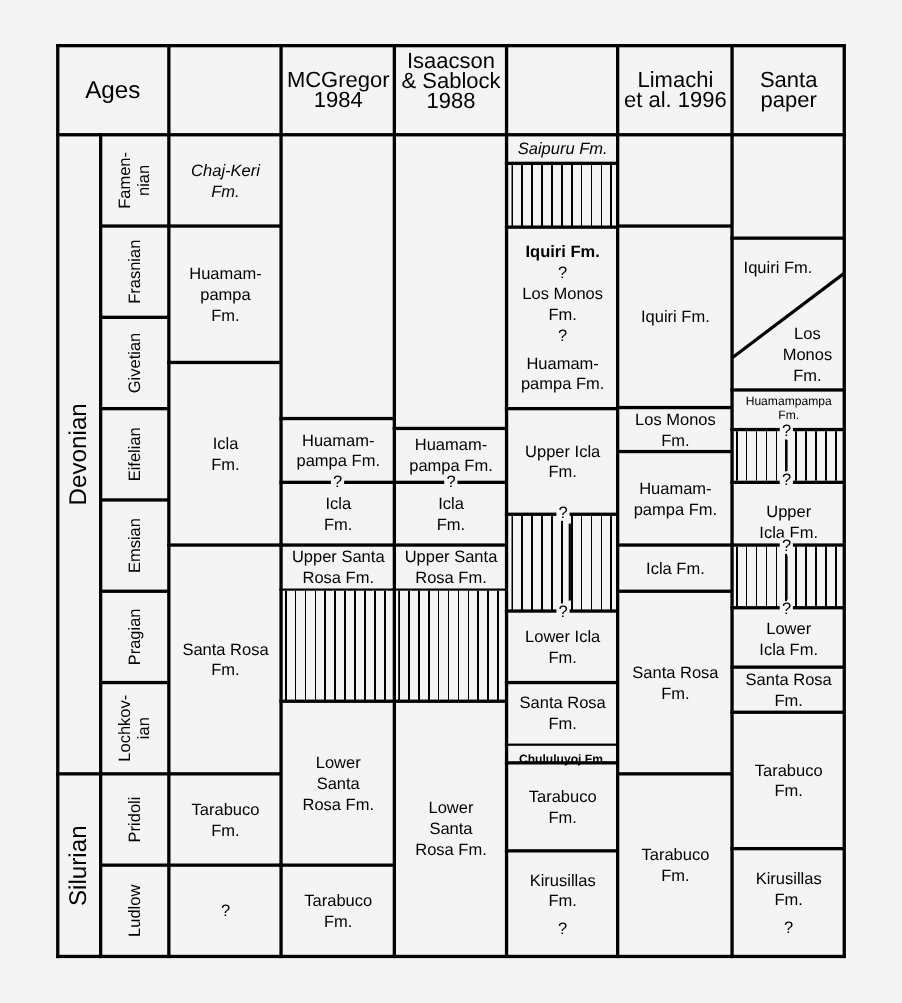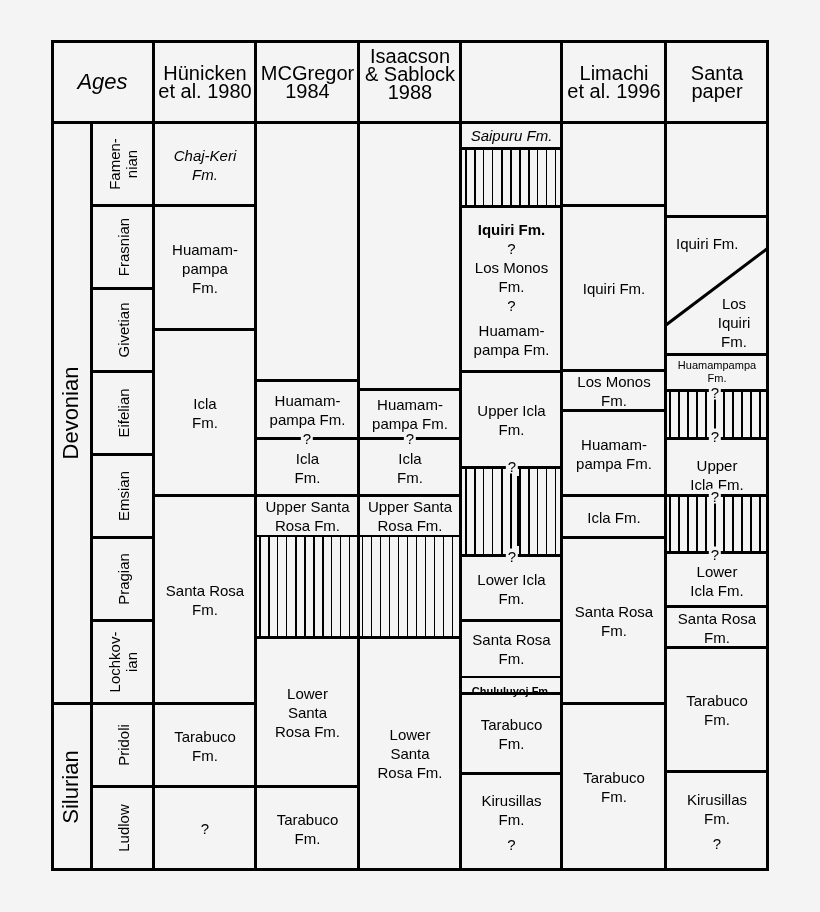--- a/index.html
+++ b/index.html
@@ -45,26 +45,22 @@
     background: #f4f4f4; padding: 0 2px;
     transform: translate(-50%, -50%);
   }
   .dashv { position: absolute; width: 1.5px; background: #000; }
 </style>
 </head>
 <body>
 
 <div id="chart">
 
-  <div class="cell ages" style="left:51px;top:40px;width:103px;height:83px;font-style:italic;">
+  <div class="cell ages" style="left:51px;top:40px;width:103px;height:83px;">
     <span>Ages</span>
-  </div>
-  <div class="cell hdr" style="left:154px;top:40px;width:102px;height:83px;">
-    <span>Hünicken</span>
-    <span>et al. 1980</span>
   </div>
   <div class="cell hdr" style="left:256px;top:40px;width:103px;height:83px;">
     <span>MCGregor</span>
     <span>1984</span>
   </div>
   <div class="cell hdr" style="left:359px;top:40px;width:102px;height:83px;justify-content:flex-start;padding-top:7px;">
     <span>Isaacson</span>
     <span>&amp; Sablock</span>
     <span>1988</span>
   </div>
@@ -244,21 +240,21 @@
   </div>
 
   <div class="cell" style="left:666px;top:218px;width:102px;height:50px;align-items:flex-start;padding-left:10px;">
     <span>Iquiri Fm.</span>
   </div>
   <svg style="position:absolute;left:666px;top:246px;width:102px;height:82px;" viewBox="0 0 102 82">
     <line x1="0" y1="79" x2="102" y2="2" stroke="#000" stroke-width="3"></line>
   </svg>
   <div class="cell" style="left:700px;top:290px;width:68px;height:64px;">
     <span>Los</span>
-    <span>Iquiri</span>
+    <span>Monos</span>
     <span>Fm.</span>
   </div>
   <div class="cell small" style="left:666px;top:356px;width:102px;height:32px;">
     <span>Huamampampa</span>
     <span>Fm.</span>
   </div>
   <div class="hatch" style="left:669px;top:392px;width:98px;height:45px;"></div>
   <div class="cell" style="left:666px;top:440px;width:102px;height:70px;justify-content:center;">
     <span>Upper</span>
     <span>Icla Fm.</span>

